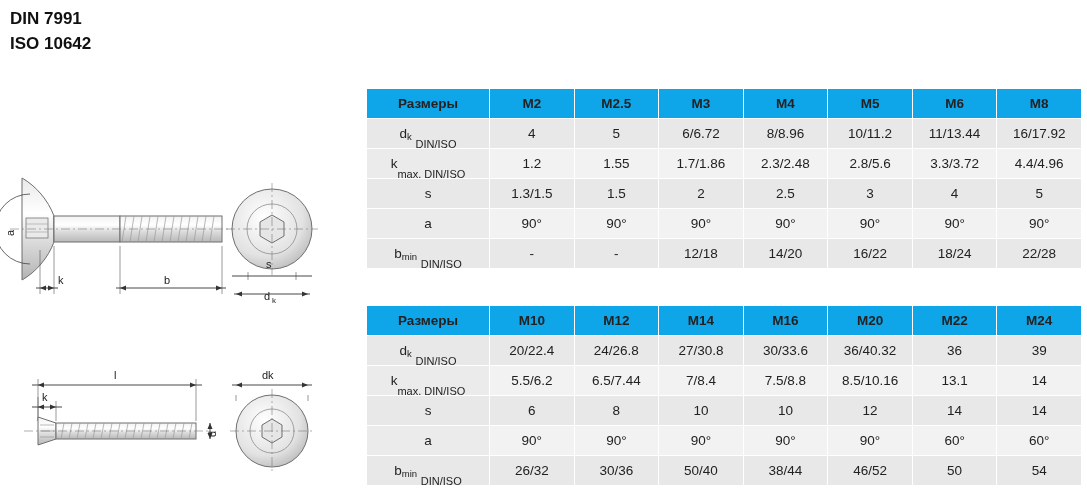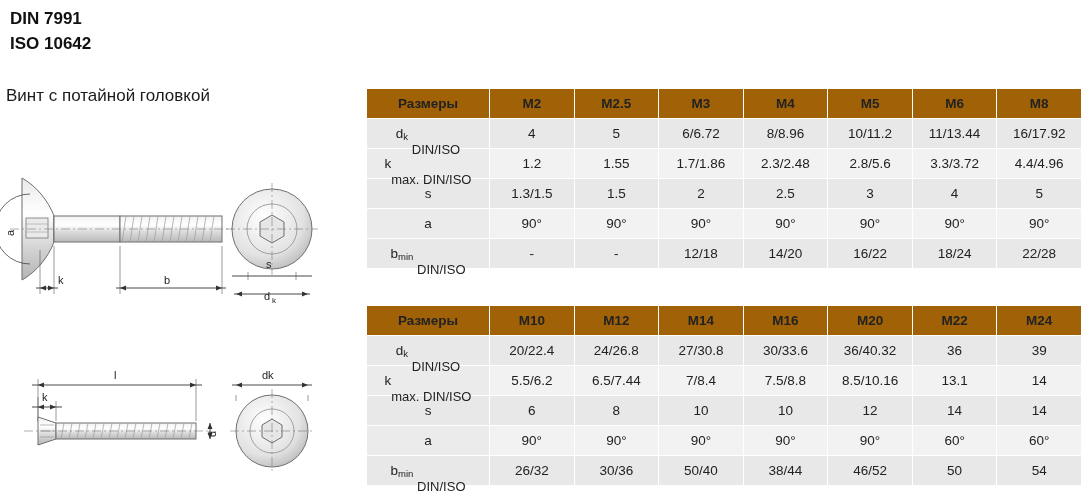--- a/index.html
+++ b/index.html
@@ -69,56 +69,55 @@
   table.spec td {
     border: 1px solid #ffffff;
     text-align: center;
     vertical-align: middle;
     height: 29px;
     font-size: 13.5px;
     color: #222;
     padding: 0 2px;
   }
   table.spec thead th {
-    background: #a16207;
+    background: #0ea5e9;
     font-weight: bold;
     font-size: 13.5px;
   }
   table.spec tbody tr:nth-child(odd) td { background: #e8e8e8; }
   table.spec tbody tr:nth-child(even) td { background: #f2f2f2; }
   table.spec tbody td.rowhead {
     background: #e0e0e0;
     font-weight: normal;
   }
   table.spec tbody tr:nth-child(even) td.rowhead { background: #ebebeb; }
 
   .rowhead .sub {
     font-size: 9.5px;
     vertical-align: baseline;
     position: relative;
     top: 2px;
   }
   .rowhead .subsmall {
-    font-size: 13px;
+    font-size: 11px;
     position: relative;
-    top: 16px;
+    top: 10px;
   }
   .col-first { width: 118px; }
 </style>
 </head>
 <body>
 
 <div id="left-column">
 
   <div id="standards">
     <div class="standard-line">DIN 7991</div>
     <div class="standard-line">ISO 10642</div>
   </div>
 
-  <div id="product-title">Винт с потайной головкой</div>
 
   <div class="drawing" id="drawing-top">
     <svg width="360" height="150" viewBox="0 0 360 150" xmlns="http://www.w3.org/2000/svg">
       <defs>
         <linearGradient id="gradShank" x1="0" y1="0" x2="0" y2="1">
           <stop offset="0%" stop-color="#f2f2f2"></stop>
           <stop offset="35%" stop-color="#ffffff"></stop>
           <stop offset="60%" stop-color="#dcdcdc"></stop>
           <stop offset="100%" stop-color="#b9b9b9"></stop>
         </linearGradient>

